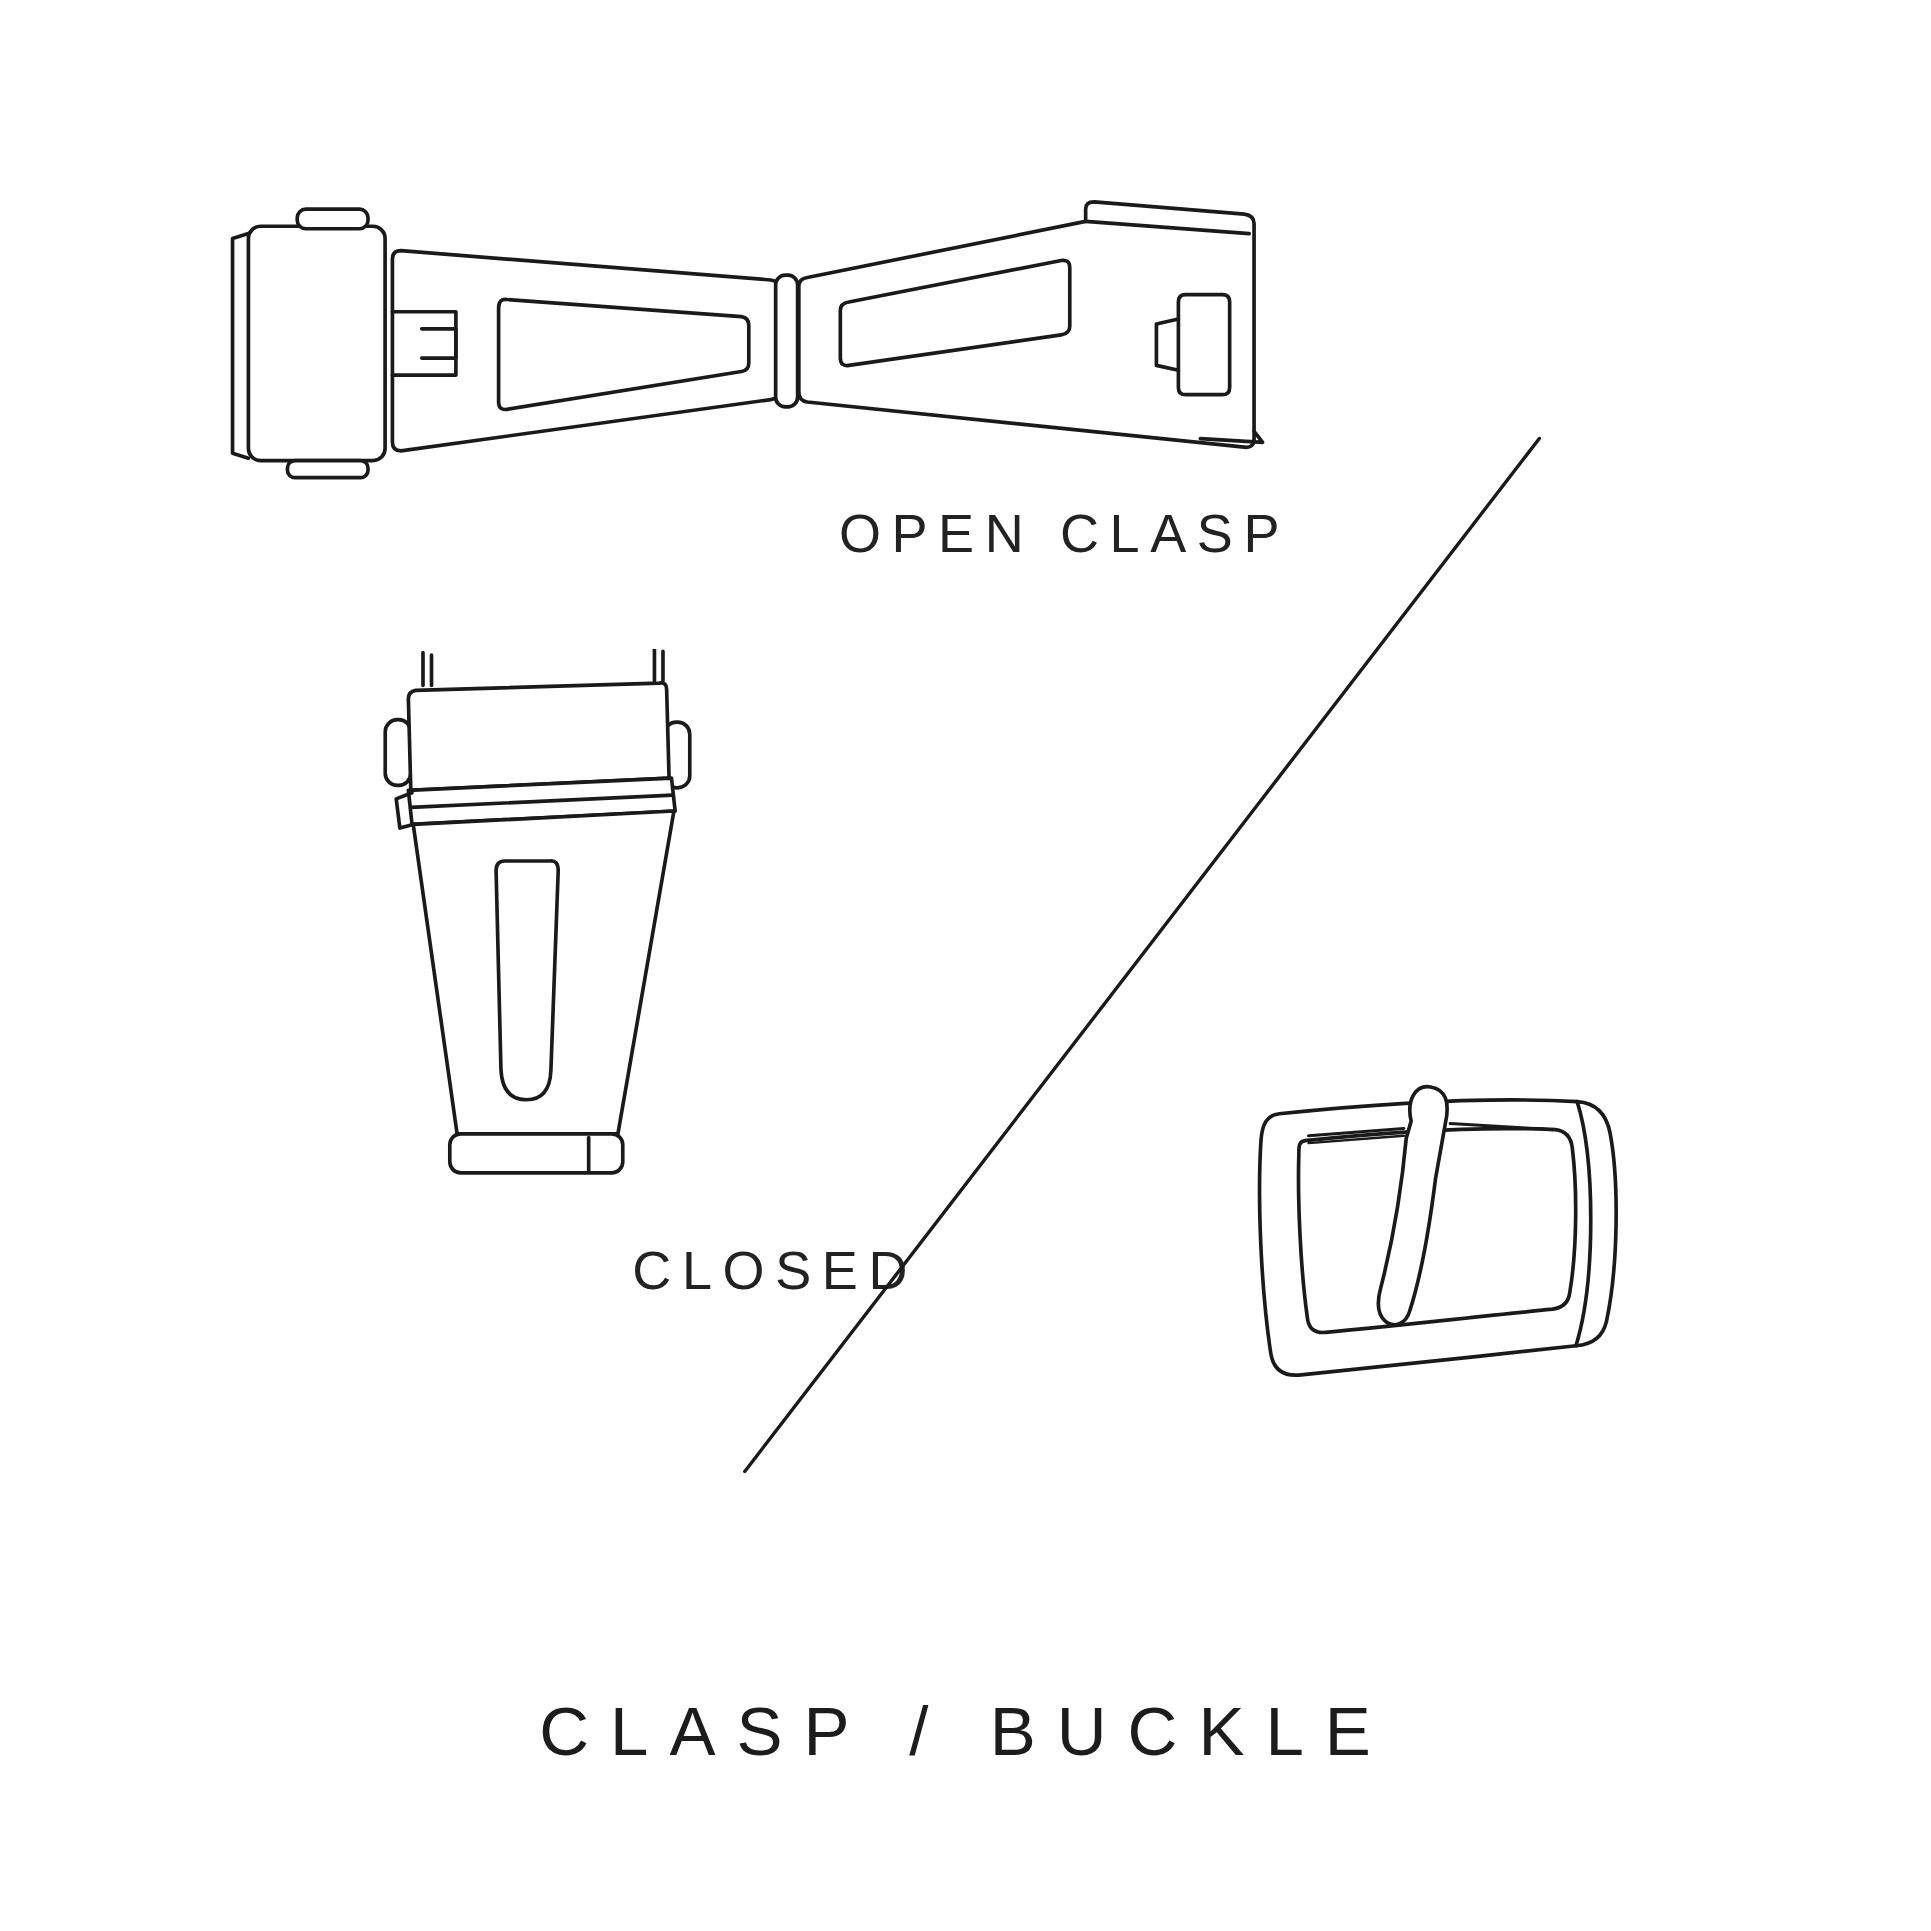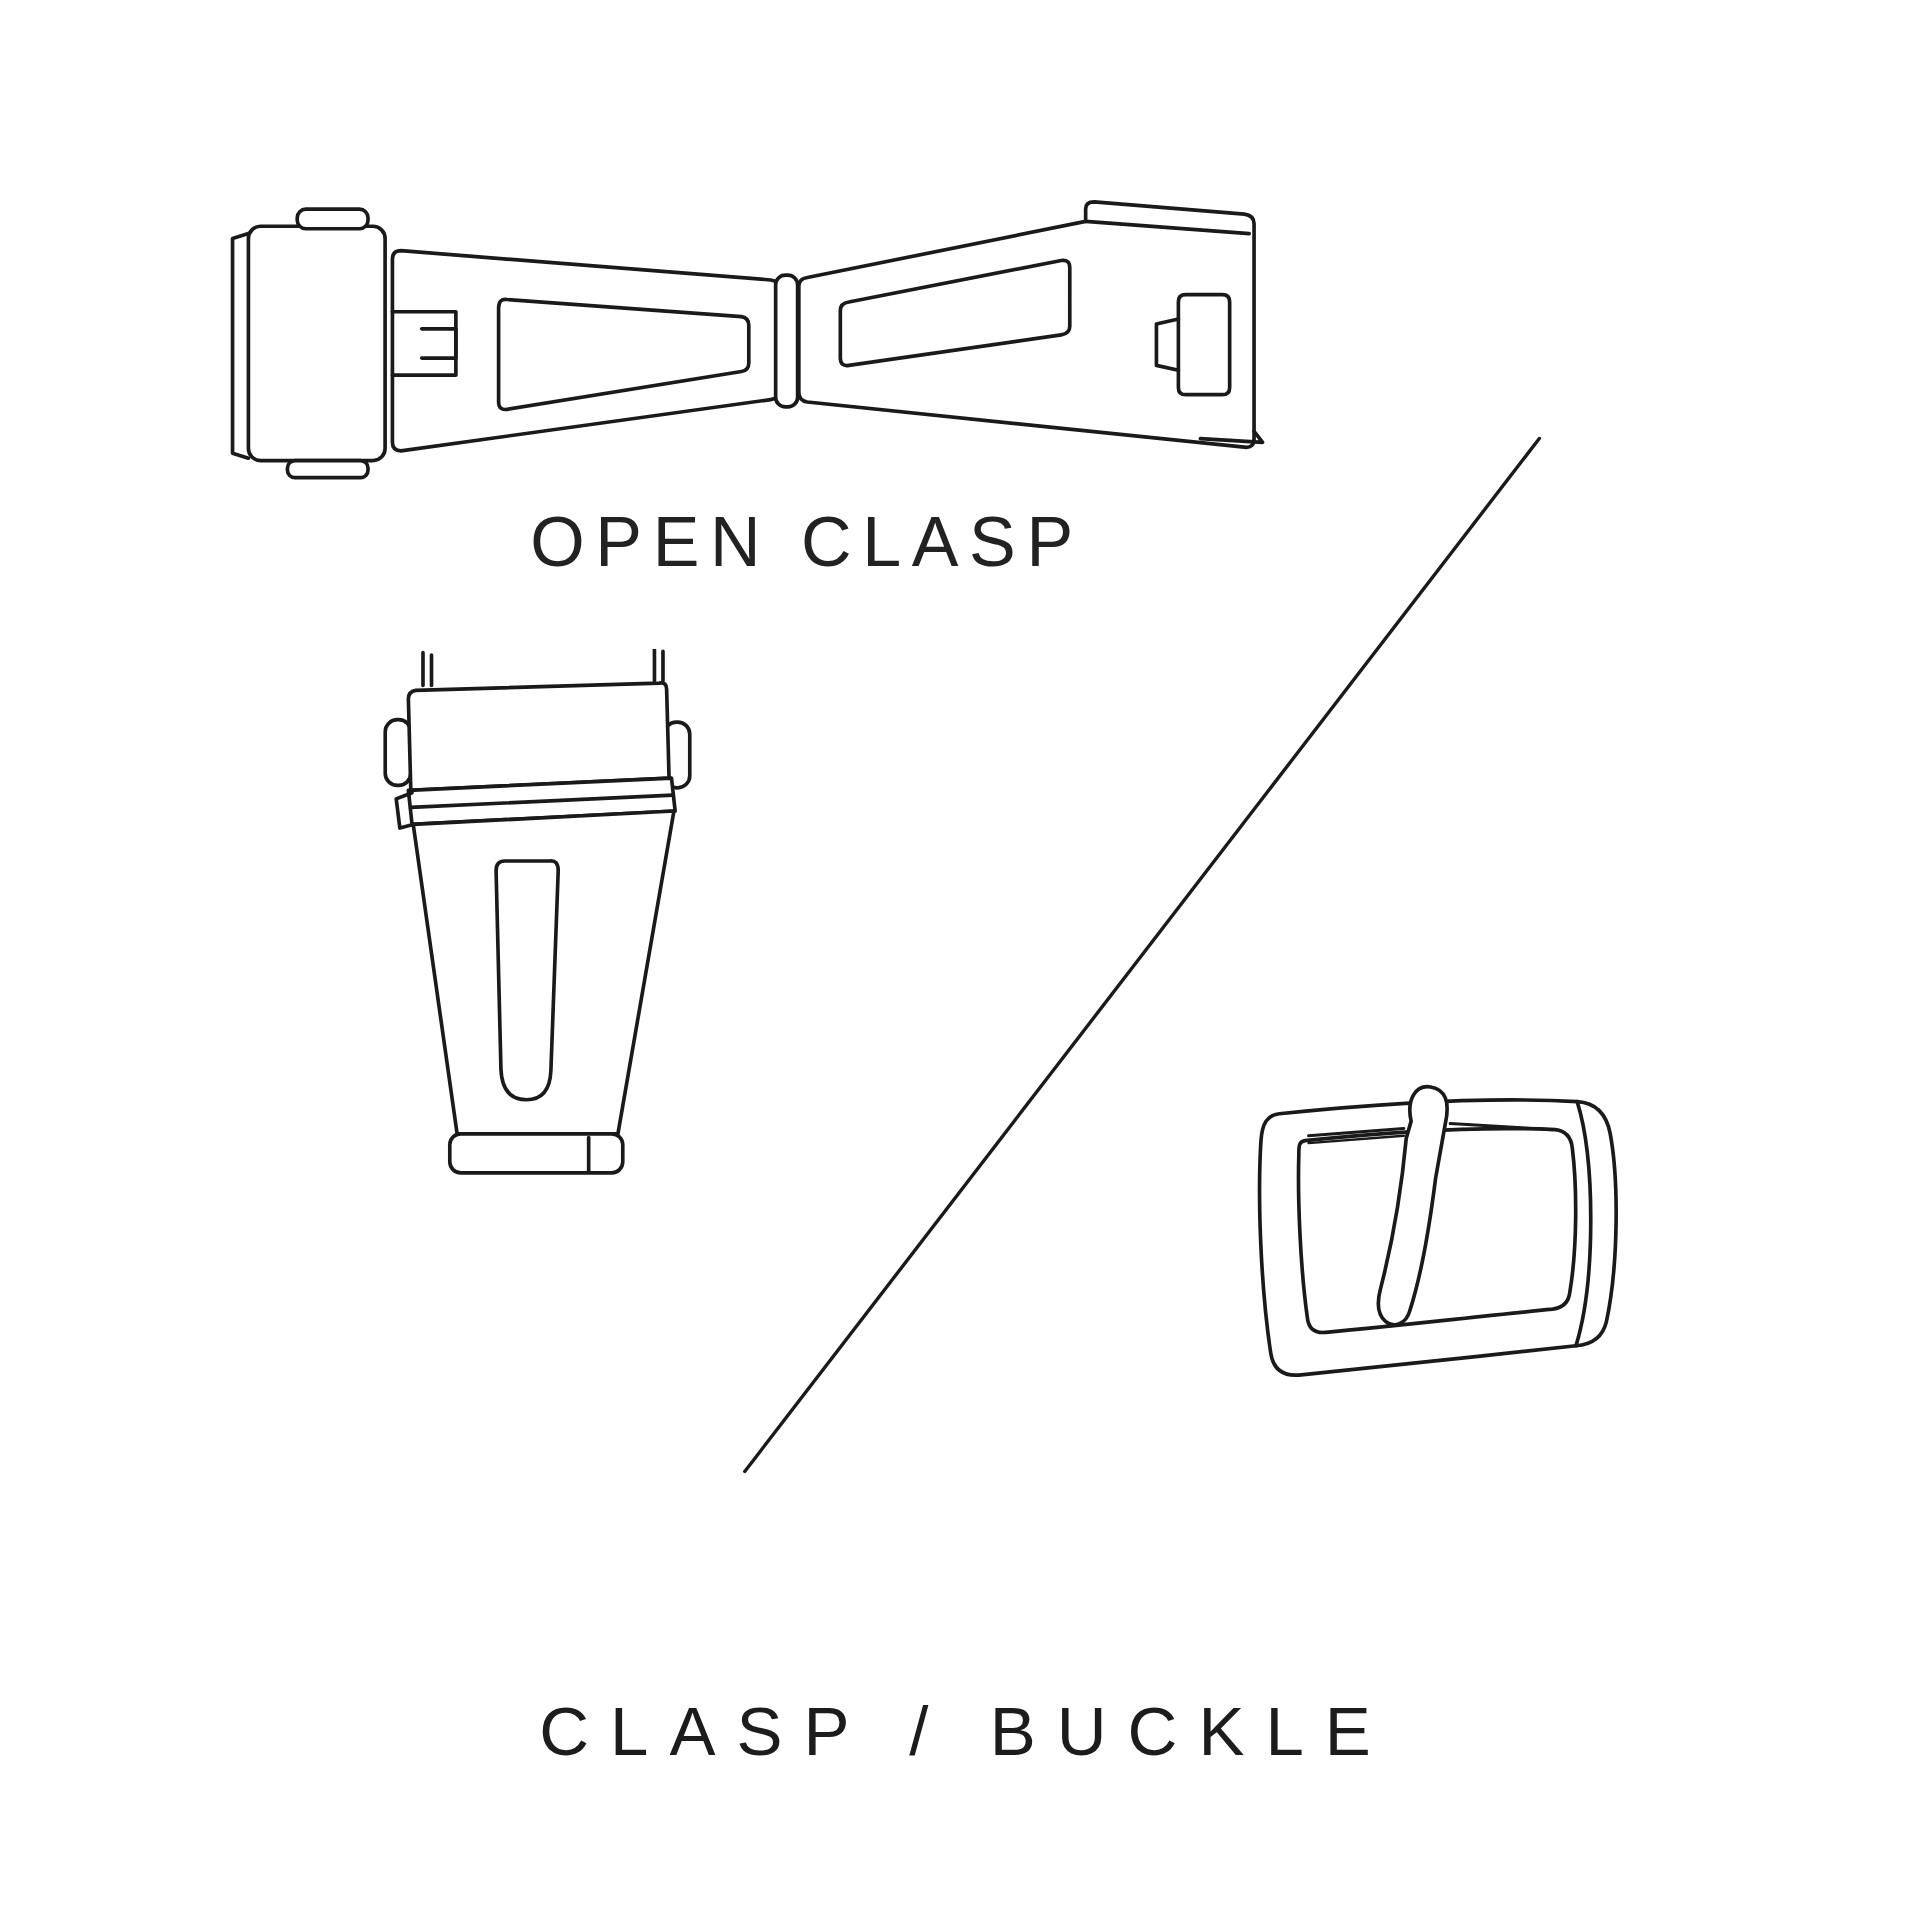--- a/index.html
+++ b/index.html
@@ -19,22 +19,22 @@
   .fig {
     position: absolute;
   }
   .fig svg {
     display: block;
     width: 100%;
     height: 100%;
   }
   .caption {
     position: absolute;
-    text-align: center;
-    font-size: 70px;
+    text-align: right;
+    font-size: 54px;
     letter-spacing: 10.6px;
     font-weight: 400;
     color: #222222;
     white-space: nowrap;
   }
   .caption-open {
     left: 324px;
     top: 502px;
     width: 966px;
   }
@@ -138,20 +138,21 @@
         <path d="M28,144 L242,133 L196,398 L64,398 Z"></path>
 
         <path d="M103,174 Q96,174 96,182 L100,345 Q101,370 121,370 Q140,370 141,346 L147,182 Q147,173 140,174 Z" fill="none"></path>
 
         <rect x="58" y="398" width="142" height="32" rx="9"></rect>
         <path d="M172,401 L172,428" fill="none"></path>
       </g>
     </svg>
   </div>
 
+  <div class="caption caption-closed">CLOSED</div>
 
   <div class="fig fig-divider">
     <svg viewBox="0 0 852 1100">
       <line x1="836" y1="16" x2="13" y2="1086" stroke="#1a1a1a" stroke-width="3.5" stroke-linecap="round"></line>
     </svg>
   </div>
 
   <div class="fig fig-buckle">
     <svg viewBox="0 0 335 285">
       <g fill="#ffffff" stroke="#1a1a1a" stroke-width="3" stroke-linejoin="round" stroke-linecap="round">

